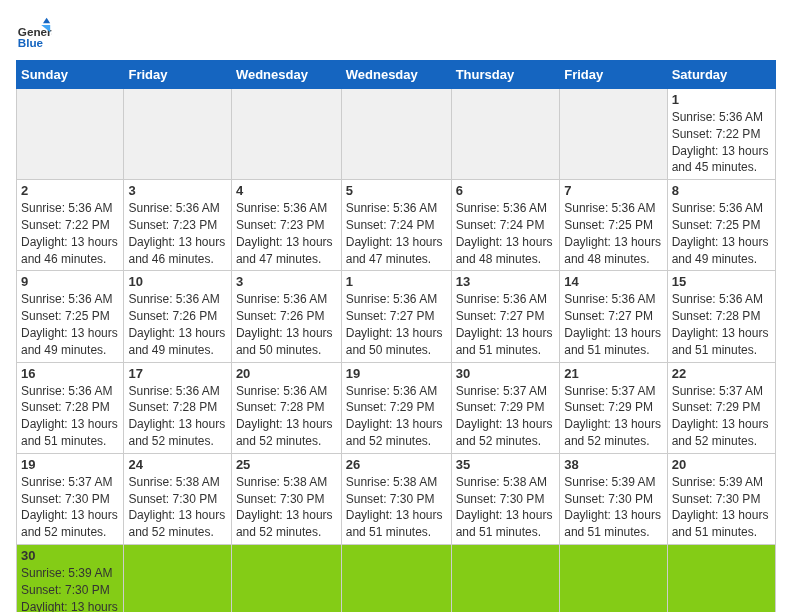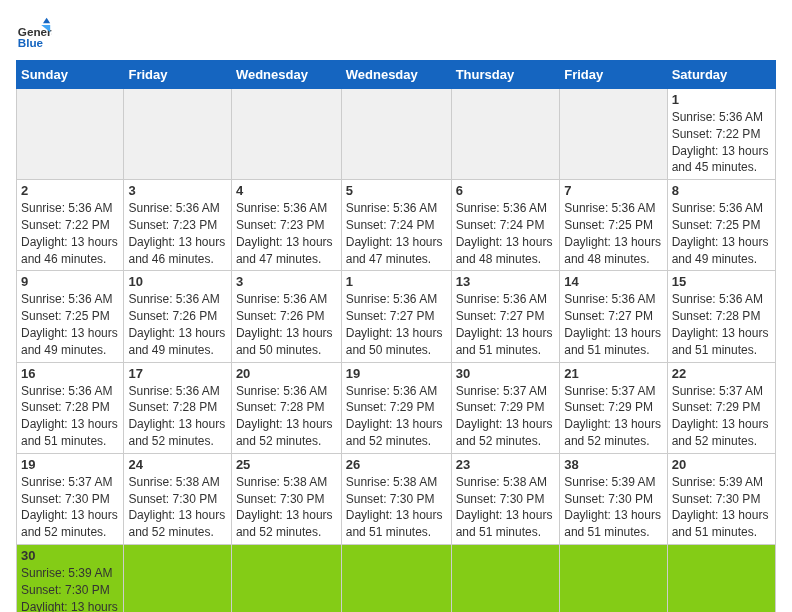--- a/index.html
+++ b/index.html
@@ -221,21 +221,21 @@
         </td>
         <td>
           <span class="day-number">25</span>
           <div class="day-info">Sunrise: 5:38 AM<br>Sunset: 7:30 PM<br>Daylight: 13 hours and 52 minutes.</div>
         </td>
         <td>
           <span class="day-number">26</span>
           <div class="day-info">Sunrise: 5:38 AM<br>Sunset: 7:30 PM<br>Daylight: 13 hours and 51 minutes.</div>
         </td>
         <td>
-          <span class="day-number">23</span>
+          <span class="day-number">35</span>
           <div class="day-info">Sunrise: 5:38 AM<br>Sunset: 7:30 PM<br>Daylight: 13 hours and 51 minutes.</div>
         </td>
         <td>
           <span class="day-number">38</span>
           <div class="day-info">Sunrise: 5:39 AM<br>Sunset: 7:30 PM<br>Daylight: 13 hours and 51 minutes.</div>
         </td>
         <td>
           <span class="day-number">20</span>
           <div class="day-info">Sunrise: 5:39 AM<br>Sunset: 7:30 PM<br>Daylight: 13 hours and 51 minutes.</div>
         </td>

